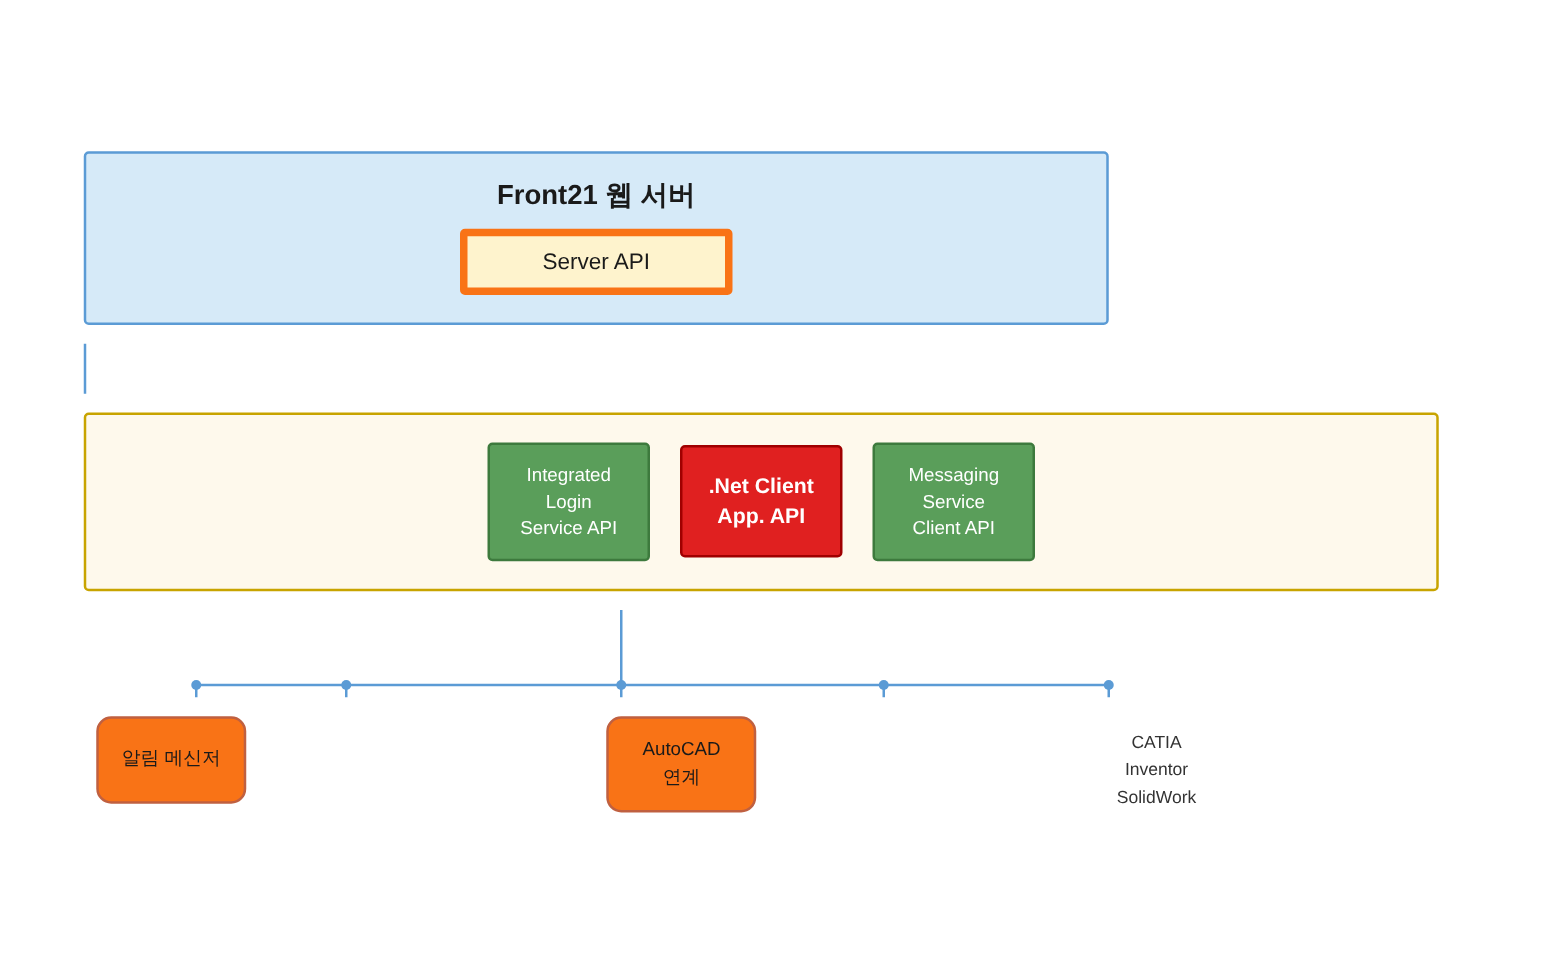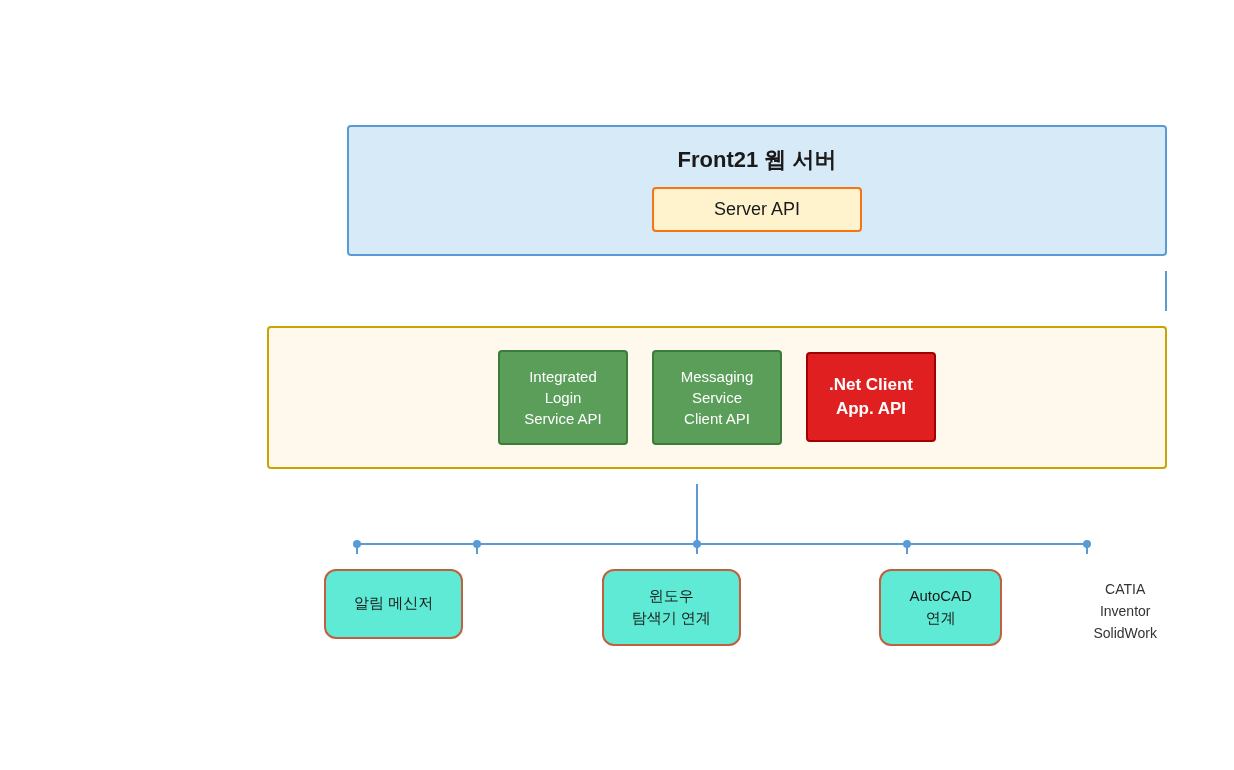--- a/index.html
+++ b/index.html
@@ -10,21 +10,21 @@
       height: 770px;
       overflow: hidden;
       display: flex;
       align-items: center;
       justify-content: center;
     }
     .diagram {
       width: 1100px;
       display: flex;
       flex-direction: column;
-      align-items: flex-end;
+      align-items: flex-start;
       gap: 15px;
     }
 
     
     .server-box {
       width: 820px;
       background: #d6eaf8;
       border: 2px solid #5b9bd5;
       border-radius: 4px;
       padding: 18px 24px 22px;
@@ -33,38 +33,38 @@
       align-items: center;
       gap: 12px;
     }
     .server-title {
       font-size: 22px;
       font-weight: 600;
       color: #1a1a1a;
     }
     .server-api-box {
       background: #fef3cd;
-      border: 2px solid #f97316;
+      border: 6px solid #f97316;
       border-radius: 4px;
       padding: 10px 60px;
       font-size: 18px;
       font-weight: 500;
       color: #1a1a1a;
     }
 
     
     .connector-v {
       width: 2px;
       background: #5b9bd5;
       height: 40px;
     }
 
     
     .client-box {
-      width: 900px;
+      width: 1084px;
       background: #fef9ec;
       border: 2px solid #c8a400;
       border-radius: 4px;
       padding: 22px 20px;
       display: flex;
       flex-direction: row;
       justify-content: center;
       gap: 24px;
       align-items: center;
     }
@@ -111,35 +111,34 @@
       align-items: flex-start;
       padding: 0 10px;
     }
     .app-item {
       display: flex;
       flex-direction: column;
       align-items: center;
       gap: 0;
     }
     .app-card {
-      background: #5eead4;
+      background: #f97316;
       border: 2px solid #c06040;
       border-radius: 12px;
-      padding: 14px 28px;
+      padding: 14px 16px;
       color: #1a1a1a;
       font-size: 15px;
       font-weight: 500;
       text-align: center;
       min-width: 120px;
       min-height: 70px;
       display: flex;
       align-items: center;
       justify-content: center;
       line-height: 1.5;
-      margin-left: 47px;
     }
     .app-note {
       margin-top: 9px;
       font-size: 14px;
       color: #333;
       text-align: center;
       line-height: 1.6;
     }
   </style>
 </head>
@@ -149,22 +148,22 @@
 
   <div class="server-box">
     <span class="server-title">Front21 웹 서버</span>
     <div class="server-api-box">Server API</div>
   </div>
 
   <div class="connector-v"></div>
 
   <div class="client-box">
     <div class="service-card">Integrated<br>Login<br>Service API</div>
+    <div class="service-card highlight">.Net Client<br>App. API</div>
     <div class="service-card">Messaging<br>Service<br>Client API</div>
-    <div class="service-card highlight">.Net Client<br>App. API</div>
   </div>
 
   <div class="connector-area">
     <svg viewBox="0 0 900 70" preserveAspectRatio="none">
 
       <line x1="90" y1="60" x2="820" y2="60" stroke="#5b9bd5" stroke-width="2"></line>
 
       <line x1="430" y1="0" x2="430" y2="60" stroke="#5b9bd5" stroke-width="2"></line>
 
       <line x1="90" y1="60" x2="90" y2="70" stroke="#5b9bd5" stroke-width="2"></line>
@@ -179,23 +178,20 @@
       <circle cx="640" cy="60" r="4" fill="#5b9bd5"></circle>
       <circle cx="820" cy="60" r="4" fill="#5b9bd5"></circle>
     </svg>
   </div>
 
   <div class="app-row">
     <div class="app-item">
       <div class="app-card">알림 메신저</div>
     </div>
     <div class="app-item">
-      <div class="app-card">윈도우<br>탐색기 연계</div>
-    </div>
-    <div class="app-item">
       <div class="app-card">AutoCAD<br>연계</div>
     </div>
     <div class="app-item">
       <div class="app-note">CATIA<br>Inventor<br>SolidWork</div>
     </div>
   </div>
 
 </div>
 
 </body></html>

